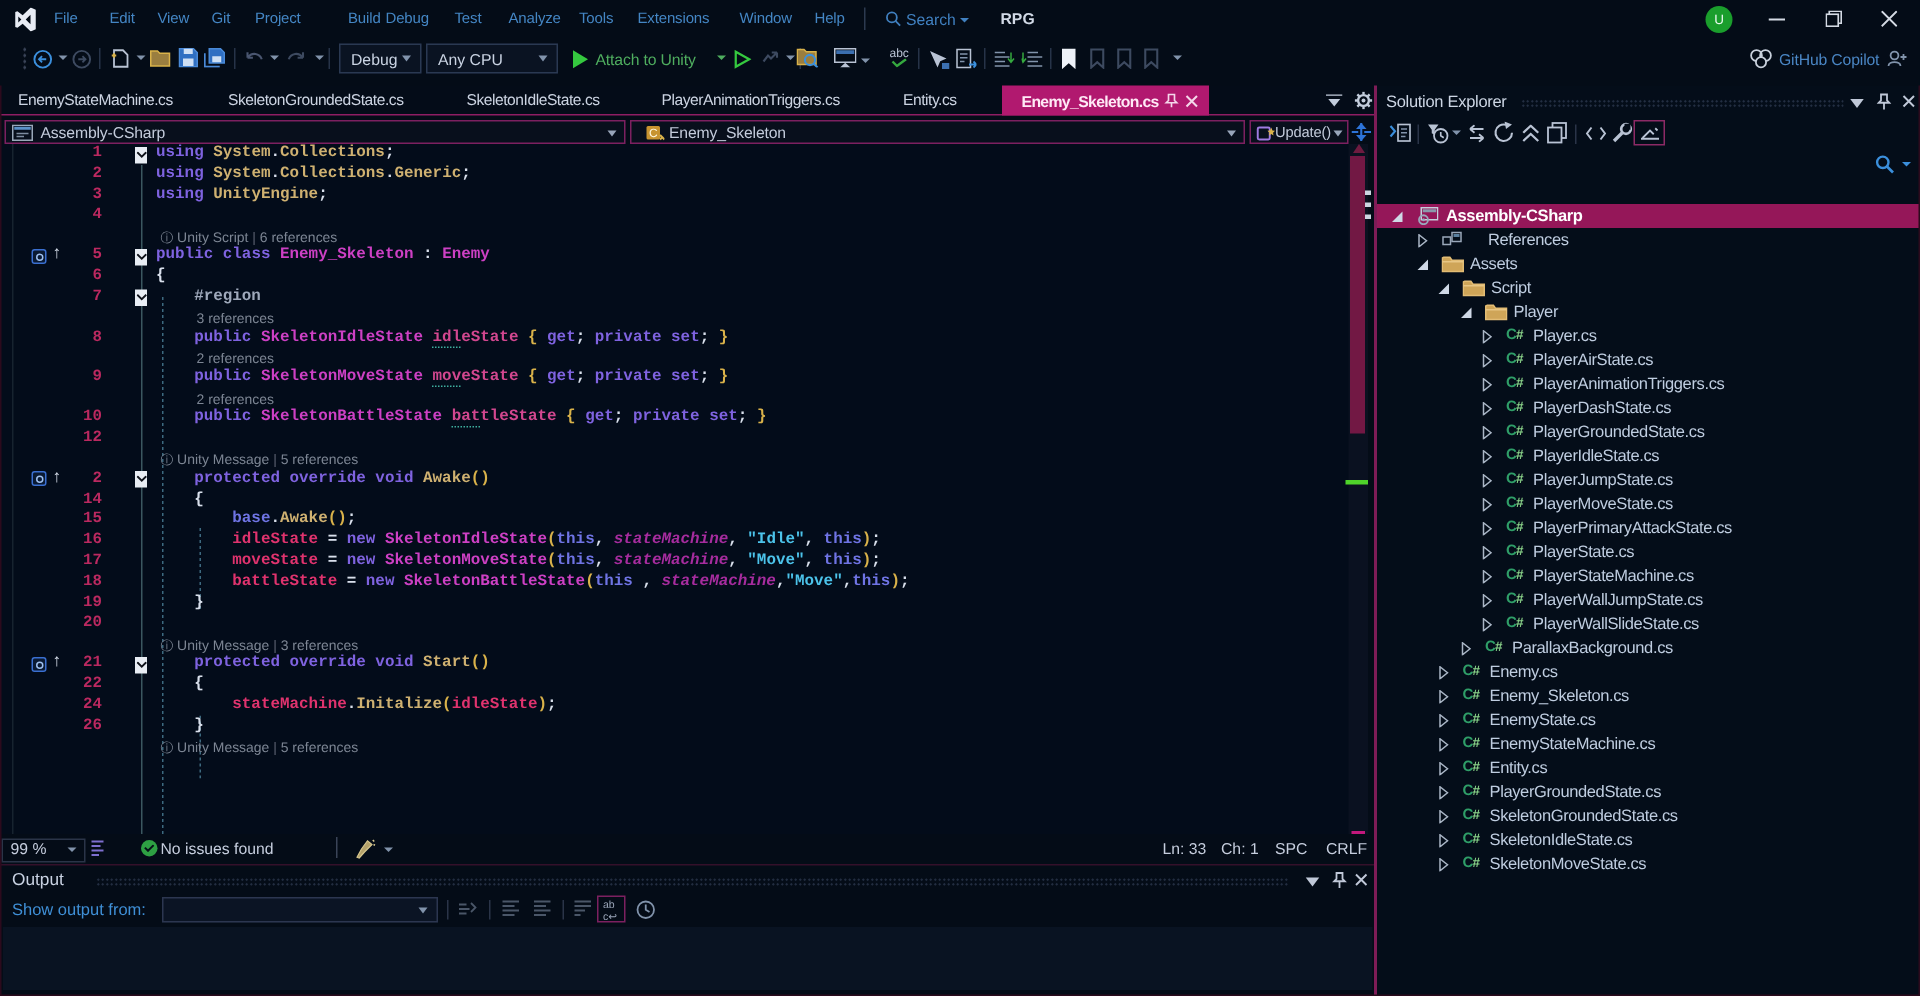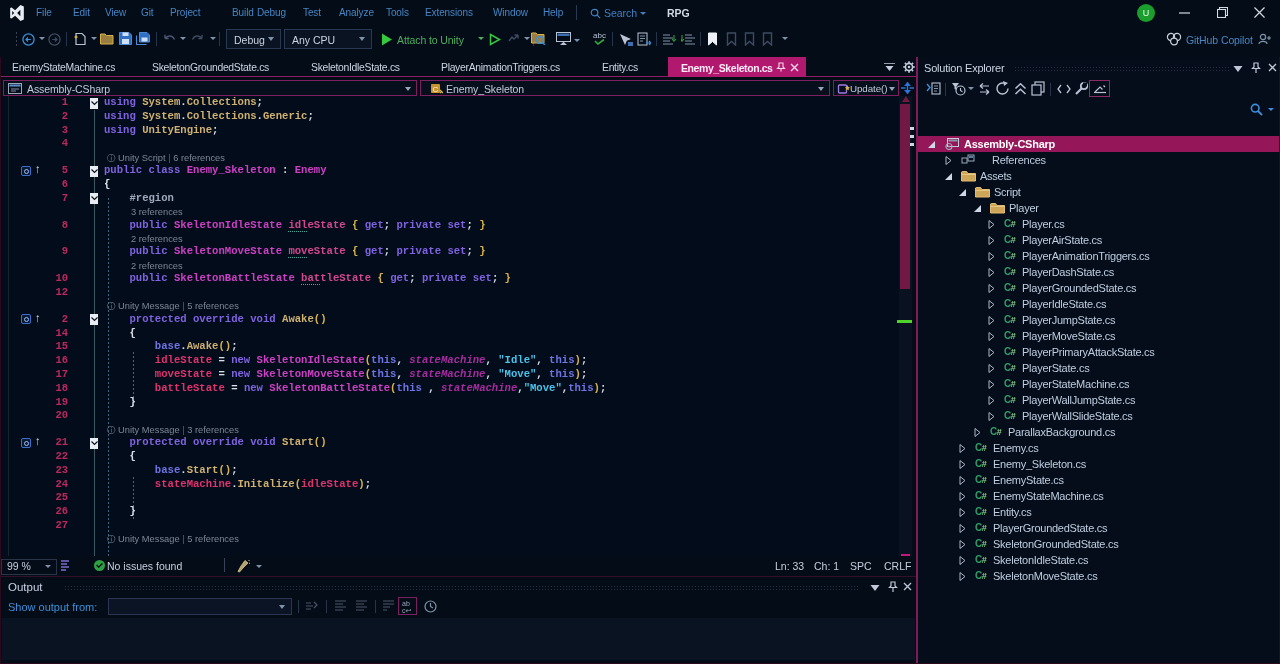--- a/index.html
+++ b/index.html
@@ -443,38 +443,26 @@
             <path d="M0.5 0.5 L3.5 3.5 L6.5 0.5" fill="none" stroke="#10141c" stroke-width="1.2"></path>
           </svg>
         </span>
         <span class="code">    <span style="color:#7f63e0">protected</span> <span style="color:#7f63e0">override</span> <span style="color:#7f63e0">void</span> <span style="color:#cfb171">Start</span><span style="color:#d9b24a">()</span></span>
       </div>
 <div class="row" style="height:13.8px">
         <span class="ln">22</span>
         <span class="code">    <span style="color:#d9e0ec">{</span></span>
       </div>
 <div class="row" style="height:13.8px">
-        <span class="ln">23</span>
-        <span class="code">        <span style="color:#6f74e4">base</span><span style="color:#d9e0ec">.</span><span style="color:#cfb171">Start</span><span style="color:#d9b24a">()</span><span style="color:#d9e0ec">;</span></span>
-      </div>
-<div class="row" style="height:13.8px">
         <span class="ln">24</span>
         <span class="code">        <span style="color:#e0336e">stateMachine</span><span style="color:#d9e0ec">.</span><span style="color:#cfb171">Initalize</span><span style="color:#d9b24a">(</span><span style="color:#e0336e">idleState</span><span style="color:#d9b24a">)</span><span style="color:#d9e0ec">;</span></span>
       </div>
 <div class="row" style="height:13.8px">
-        <span class="ln">25</span>
-        <span class="code"></span>
-      </div>
-<div class="row" style="height:13.8px">
         <span class="ln">26</span>
         <span class="code">    <span style="color:#d9e0ec">}</span></span>
-      </div>
-<div class="row" style="height:13.8px">
-        <span class="ln">27</span>
-        <span class="code"></span>
       </div>
 <div class="row" style="height:13.0px">
         <span class="lens" style="left:107px"><span style="font-size:8.5px;color:#7d8694">ⓘ</span> Unity Message <span style="color:#5a6170">|</span> 5 references</span>
       </div>
 </div>
 
 <div id="vscroll">
   <svg class="abs" style="left:3px;top:0px" width="8" height="6" viewBox="0 0 8 6">
         <polygon points="4,0 8,6 0,6" fill="#6e1b40"></polygon>
       </svg>

